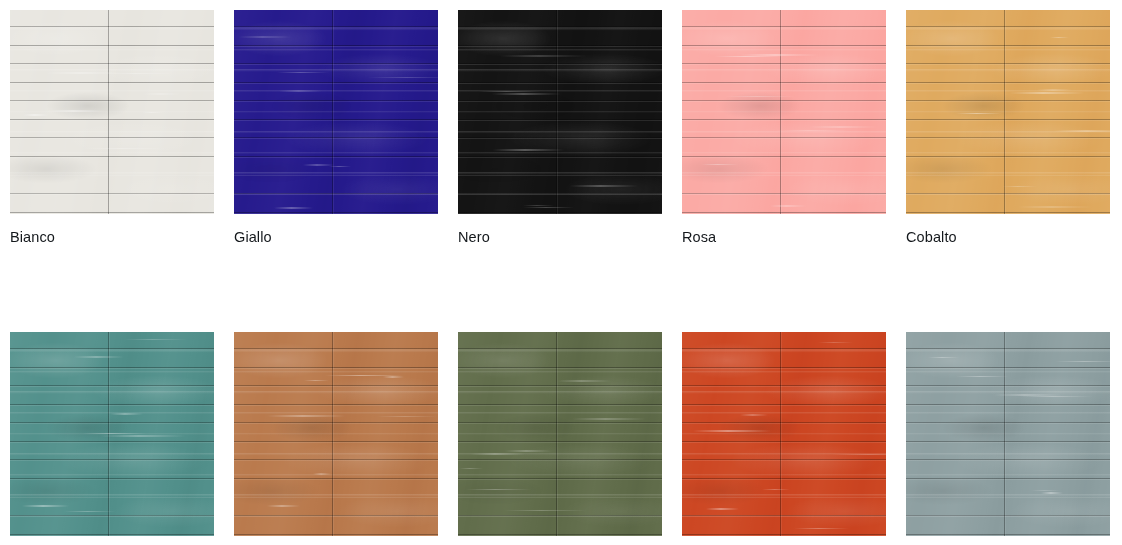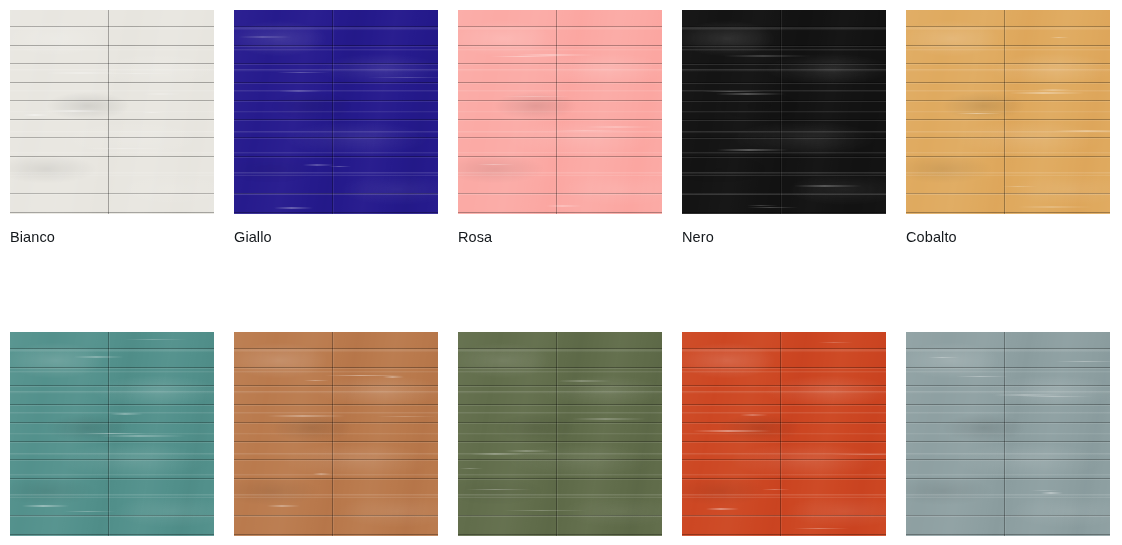--- a/index.html
+++ b/index.html
@@ -176,56 +176,56 @@
           <div class="streak" style="top: 61.5946px; left: 42.5564px; width: 52.9446px; opacity: 0.374726;"></div>
           <div class="streak" style="top: 80.0472px; left: 44.8046px; width: 43.4047px; opacity: 0.296143;"></div>
           <div class="streak" style="top: 154.192px; left: 69.1136px; width: 30.9508px; opacity: 0.38994;"></div>
           <div class="streak" style="top: 66.5188px; left: 133.558px; width: 86.425px; opacity: 0.296303;"></div>
           <div class="streak" style="top: 26.0857px; left: 4.89677px; width: 52.5751px; opacity: 0.283077;"></div>
           <div class="gloss"></div>
         </div>
         <div class="label">Giallo</div>
       </div>
       <div class="swatch-cell">
+        <div class="tile-panel dark">
+          <div class="tile-fill" style="background: rgb(19, 19, 19);"></div>
+          <div class="mottle"></div>
+          <div class="courses"></div>
+          <div class="course-highlights"></div>
+          <div class="vseam"></div>
+          <div class="streak" style="top: 45.4861px; left: 42.4978px; width: 86.8354px; opacity: 0.268925;"></div>
+          <div class="streak" style="top: 139.3px; left: 34.8005px; width: 70.7957px; opacity: 0.452382;"></div>
+          <div class="streak" style="top: 194.541px; left: 65.0434px; width: 30.9268px; opacity: 0.289087;"></div>
+          <div class="streak" style="top: 83.2322px; left: 34.4956px; width: 69.0022px; opacity: 0.389465;"></div>
+          <div class="streak" style="top: 80.8988px; left: 21.4703px; width: 60.7098px; opacity: 0.350113;"></div>
+          <div class="streak" style="top: 174.937px; left: 111.653px; width: 68.7584px; opacity: 0.399628;"></div>
+          <div class="streak" style="top: 196.564px; left: 64.6744px; width: 51.7883px; opacity: 0.369991;"></div>
+          <div class="gloss"></div>
+        </div>
+        <div class="label">Nero</div>
+      </div>
+      <div class="swatch-cell">
         <div class="tile-panel">
           <div class="tile-fill" style="background: rgb(251, 169, 164);"></div>
           <div class="mottle"></div>
           <div class="courses"></div>
           <div class="course-highlights"></div>
           <div class="vseam"></div>
           <div class="streak" style="top: 116.399px; left: 127.145px; width: 67.7989px; opacity: 0.349684;"></div>
           <div class="streak" style="top: 44.4452px; left: 58.253px; width: 77.2899px; opacity: 0.519168;"></div>
           <div class="streak" style="top: 45.5779px; left: 31.9817px; width: 69.589px; opacity: 0.572873;"></div>
           <div class="streak" style="top: 153.852px; left: 19.1849px; width: 36.7758px; opacity: 0.487112;"></div>
           <div class="streak" style="top: 119.513px; left: 93.0784px; width: 74.1605px; opacity: 0.361376;"></div>
           <div class="streak" style="top: 85.7394px; left: 42.6066px; width: 71.2271px; opacity: 0.376646;"></div>
           <div class="streak" style="top: 195.153px; left: 87.6231px; width: 36.423px; opacity: 0.419844;"></div>
           <div class="gloss"></div>
         </div>
         <div class="label">Rosa</div>
       </div>
       <div class="swatch-cell">
-        <div class="tile-panel dark">
-          <div class="tile-fill" style="background: rgb(19, 19, 19);"></div>
-          <div class="mottle"></div>
-          <div class="courses"></div>
-          <div class="course-highlights"></div>
-          <div class="vseam"></div>
-          <div class="streak" style="top: 45.4861px; left: 42.4978px; width: 86.8354px; opacity: 0.268925;"></div>
-          <div class="streak" style="top: 139.3px; left: 34.8005px; width: 70.7957px; opacity: 0.452382;"></div>
-          <div class="streak" style="top: 194.541px; left: 65.0434px; width: 30.9268px; opacity: 0.289087;"></div>
-          <div class="streak" style="top: 83.2322px; left: 34.4956px; width: 69.0022px; opacity: 0.389465;"></div>
-          <div class="streak" style="top: 80.8988px; left: 21.4703px; width: 60.7098px; opacity: 0.350113;"></div>
-          <div class="streak" style="top: 174.937px; left: 111.653px; width: 68.7584px; opacity: 0.399628;"></div>
-          <div class="streak" style="top: 196.564px; left: 64.6744px; width: 51.7883px; opacity: 0.369991;"></div>
-          <div class="gloss"></div>
-        </div>
-        <div class="label">Nero</div>
-      </div>
-      <div class="swatch-cell">
         <div class="tile-panel">
           <div class="tile-fill" style="background: rgb(223, 169, 94);"></div>
           <div class="mottle"></div>
           <div class="courses"></div>
           <div class="course-highlights"></div>
           <div class="vseam"></div>
           <div class="streak" style="top: 175.763px; left: 95.597px; width: 35.6043px; opacity: 0.36068;"></div>
           <div class="streak" style="top: 82.4221px; left: 102.564px; width: 76.7741px; opacity: 0.56956;"></div>
           <div class="streak" style="top: 79.3064px; left: 130.748px; width: 35.1493px; opacity: 0.341655;"></div>
           <div class="streak" style="top: 26.7538px; left: 144.18px; width: 18.4037px; opacity: 0.431436;"></div>

